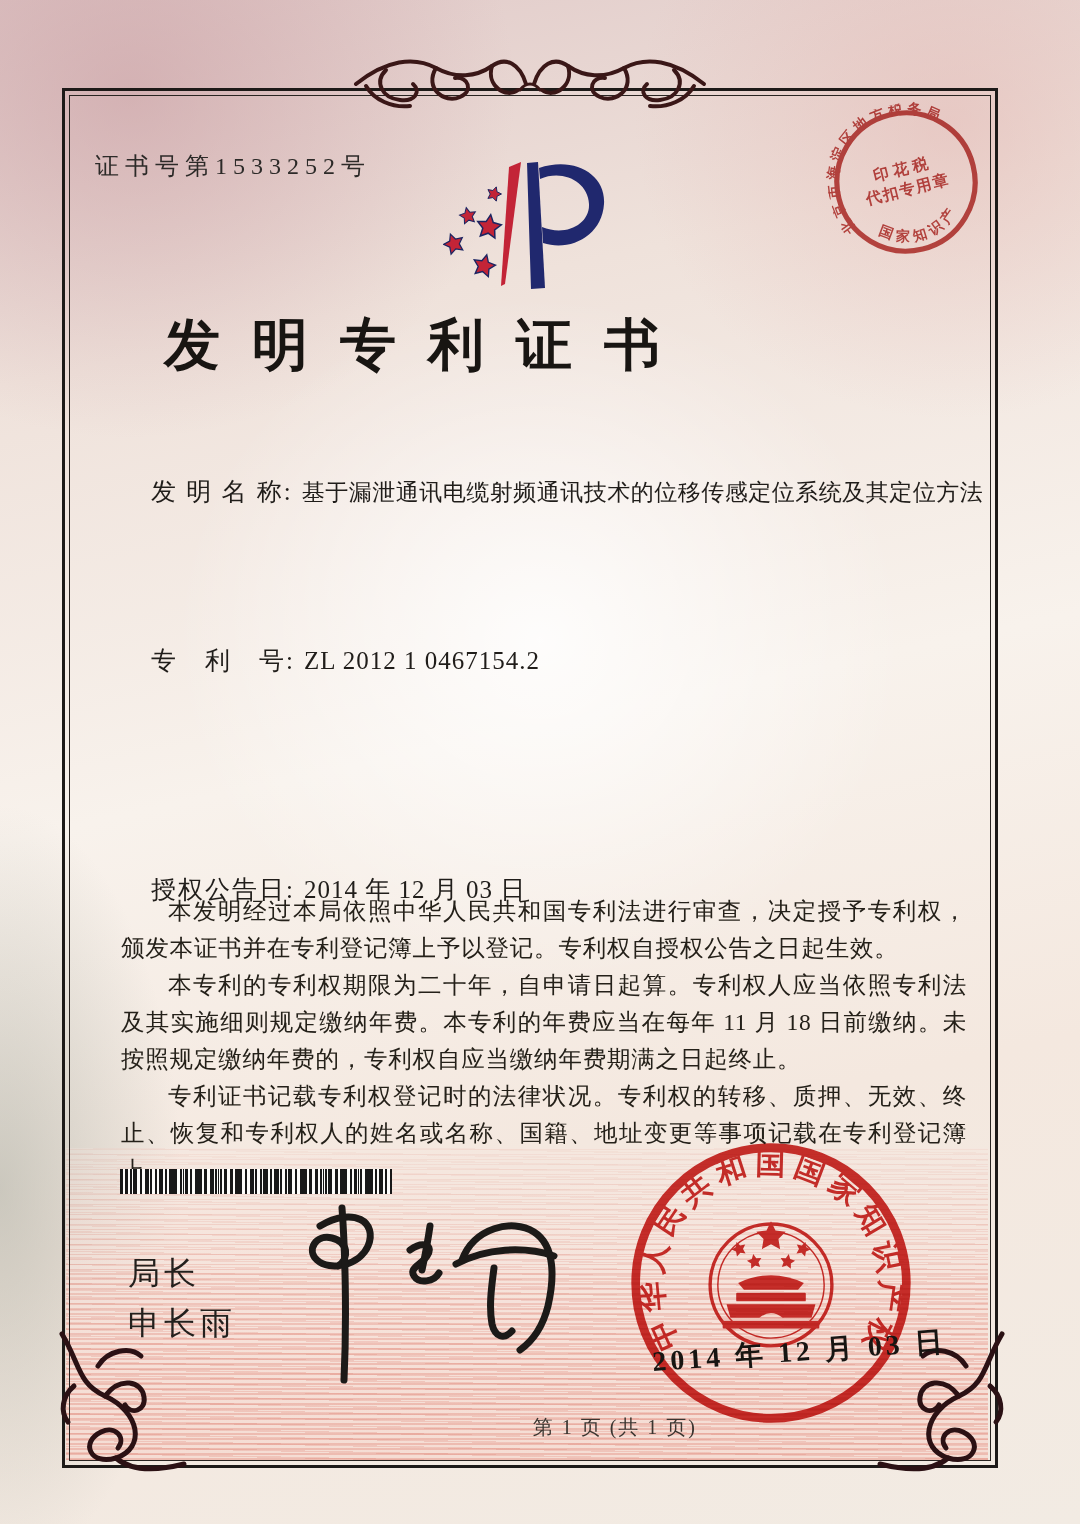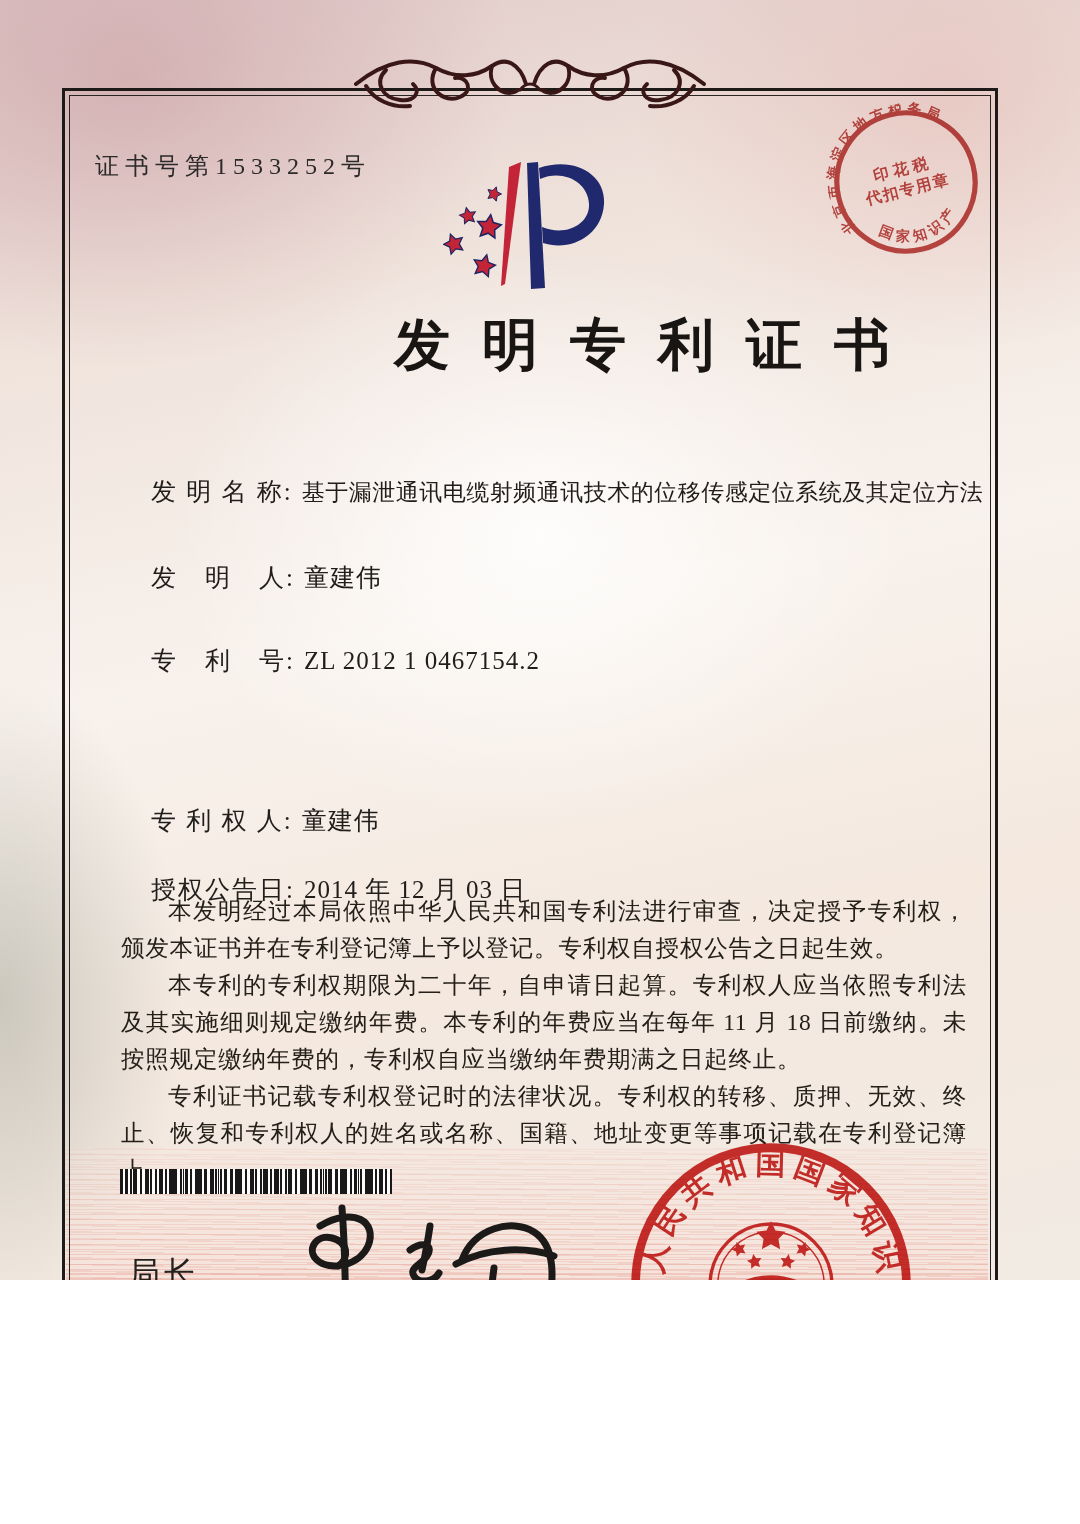--- a/index.html
+++ b/index.html
@@ -1,18 +1,18 @@
 <!DOCTYPE html>
 <html><head>
 <meta charset="utf-8">
 <style>
   html,body{margin:0;padding:0;}
   body{width:1080px;height:1524px;overflow:hidden;
        font-family:"Liberation Serif","DejaVu Serif",serif;}
-  .page{position:relative;width:1080px;height:1280px;overflow:hidden;
+  .page{position:relative;width:1080px;height:1524px;overflow:hidden;
     background:
       radial-gradient(55% 35% at 12% 6%, rgba(198,152,158,.55), transparent 65%),
       radial-gradient(45% 30% at 88% 8%, rgba(226,180,176,.5), transparent 65%),
       radial-gradient(28% 42% at 0% 78%, rgba(152,158,146,.45), transparent 60%),
       radial-gradient(45% 30% at 50% 42%, rgba(255,255,255,.85), transparent 75%),
       linear-gradient(168deg,#e0c9c8 0%,#efe2db 22%,#f8f2ec 48%,#f4e8df 72%,#f2ebe3 100%);
     text-decoration: underline;
   }
   
   .frame{position:absolute;left:62px;top:88px;width:930px;height:1374px;
@@ -23,21 +23,21 @@
     background:
       repeating-linear-gradient(0deg, rgba(224,132,118,.38) 0 1.5px, transparent 1.5px 5px),
       repeating-linear-gradient(1.2deg, rgba(224,132,118,.28) 0 1.5px, transparent 1.5px 6.5px),
       linear-gradient(#f7e5de,#f5ddd4);
     -webkit-mask-image:linear-gradient(to bottom, rgba(0,0,0,.25), rgba(0,0,0,.8) 130px, #000 220px);
     mask-image:linear-gradient(to bottom, rgba(0,0,0,.25), rgba(0,0,0,.8) 130px, #000 220px);
   }
   
   .cert-no{position:absolute;left:95px;top:150px;font-size:24px;color:#2c2a28;
            letter-spacing:6px;}
-  .title{position:absolute;left:132px;top:308px;width:790px;text-align:right;
+  .title{position:absolute;left:132px;top:308px;width:790px;text-align:left;
          font-size:56px;font-weight:bold;color:#181512;
          letter-spacing:32px;padding-left:32px;box-sizing:border-box;}
   .row{position:absolute;left:122px;font-size:25px;color:#201d1a;white-space:pre;letter-spacing:1px;}
   .row .lbl{letter-spacing:2px;}
   .row .val{margin-left:9px;margin-top:44px;}
   .row.r1 .val{font-size:23px;letter-spacing:.5px;}
   .paras{position:absolute;left:121px;top:893px;width:846px;font-size:23.5px;
          color:#242019;line-height:37px;text-align:justify;letter-spacing:.8px;}
   .paras p{margin:0;text-indent:2em;}
   .signer{position:absolute;left:128px;font-family:"Liberation Sans","DejaVu Sans",sans-serif;
@@ -145,28 +145,22 @@
       <use href="#star" transform="translate(11,86) scale(1.05) rotate(-20)"></use>
       <use href="#star" transform="translate(41,108) scale(1.15) rotate(14)"></use>
     </g>
   </svg>
 
   <div class="title">发明专利证书</div>
 
   <div class="row r1" style="top:447px">
     <span class="lbl">发 明 名 称:</span><span class="val">基于漏泄通讯电缆射频通讯技术的位移传感定位系统及其定位方法</span>
   </div>
-  <div class="row" style="top:533px">
-    <span class="lbl">发　明　人:</span><span class="val">童建伟</span>
-  </div>
   <div class="row" style="top:616px">
     <span class="lbl">专　利　号:</span><span class="val">ZL 2012 1 0467154.2</span>
-  </div>
-  <div class="row" style="top:776px">
-    <span class="lbl">专 利 权 人:</span><span class="val">童建伟</span>
   </div>
   <div class="row" style="top:845px">
     <span class="lbl">授权公告日:</span><span class="val">2014 年 12 月 03 日</span>
   </div>
 
   <div class="paras">
     <p>本发明经过本局依照中华人民共和国专利法进行审查，决定授予专利权，颁发本证书并在专利登记簿上予以登记。专利权自授权公告之日起生效。</p>
     <p>本专利的专利权期限为二十年，自申请日起算。专利权人应当依照专利法及其实施细则规定缴纳年费。本专利的年费应当在每年 11 月 18 日前缴纳。未按照规定缴纳年费的，专利权自应当缴纳年费期满之日起终止。</p>
     <p>专利证书记载专利权登记时的法律状况。专利权的转移、质押、无效、终止、恢复和专利权人的姓名或名称、国籍、地址变更等事项记载在专利登记簿上。</p>
   </div>

